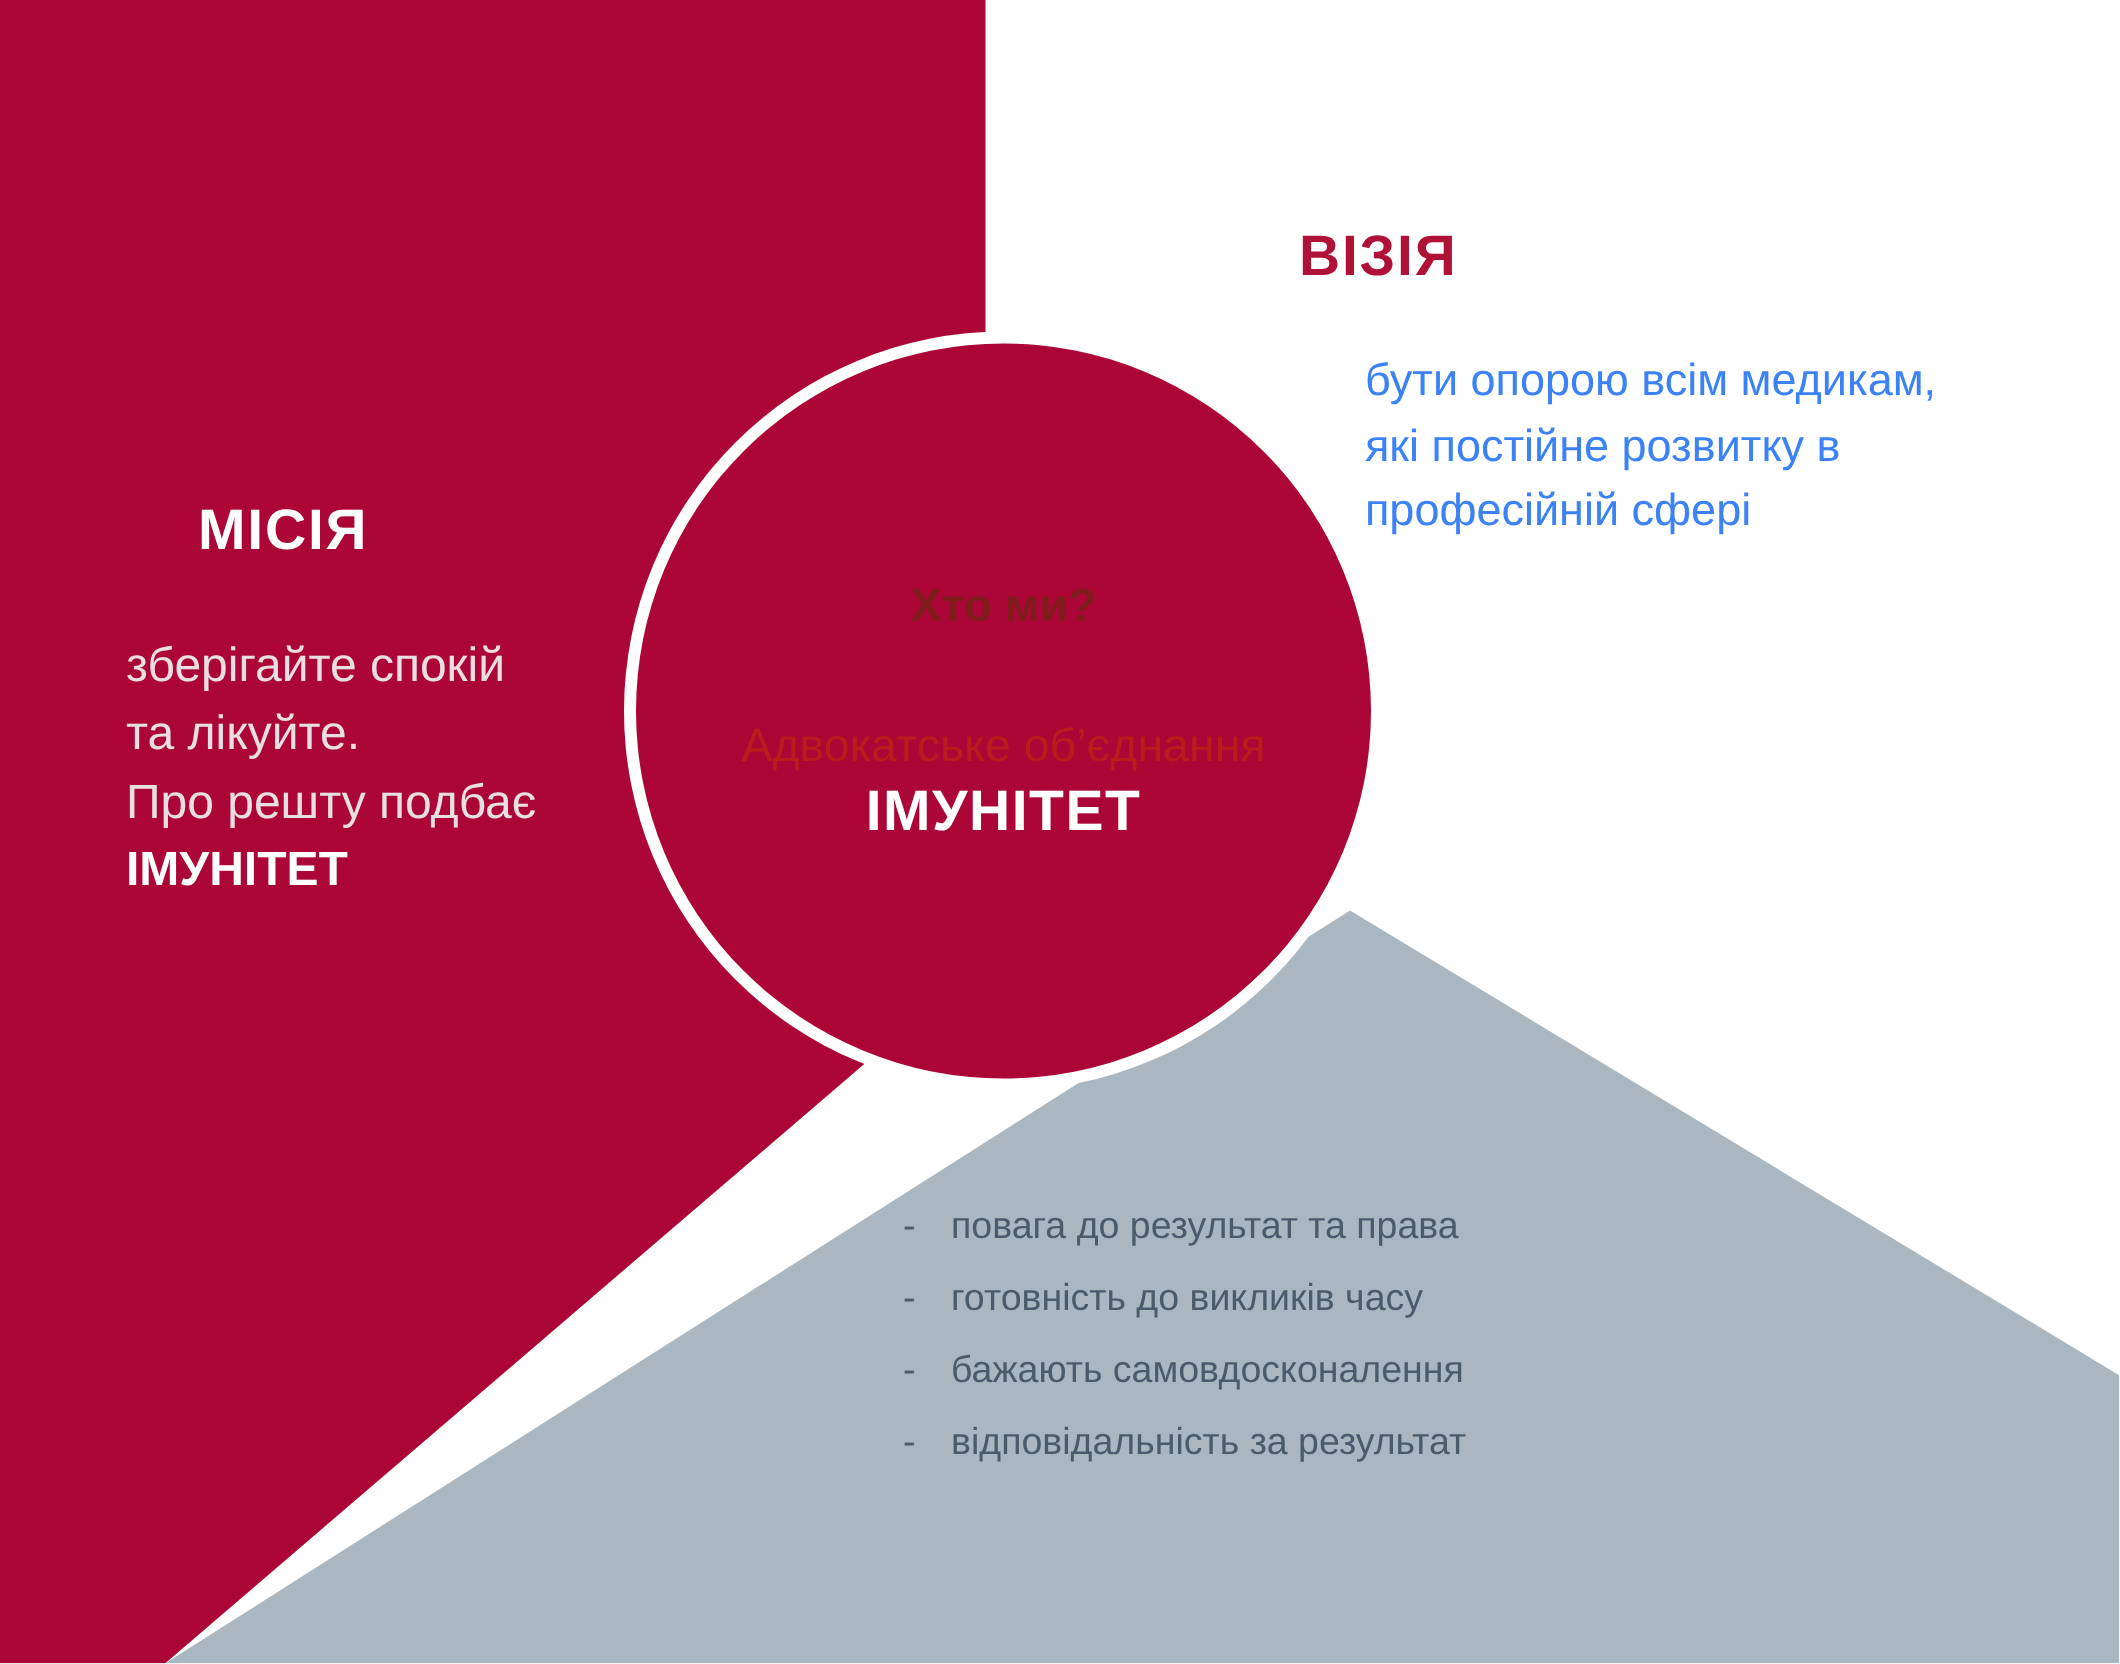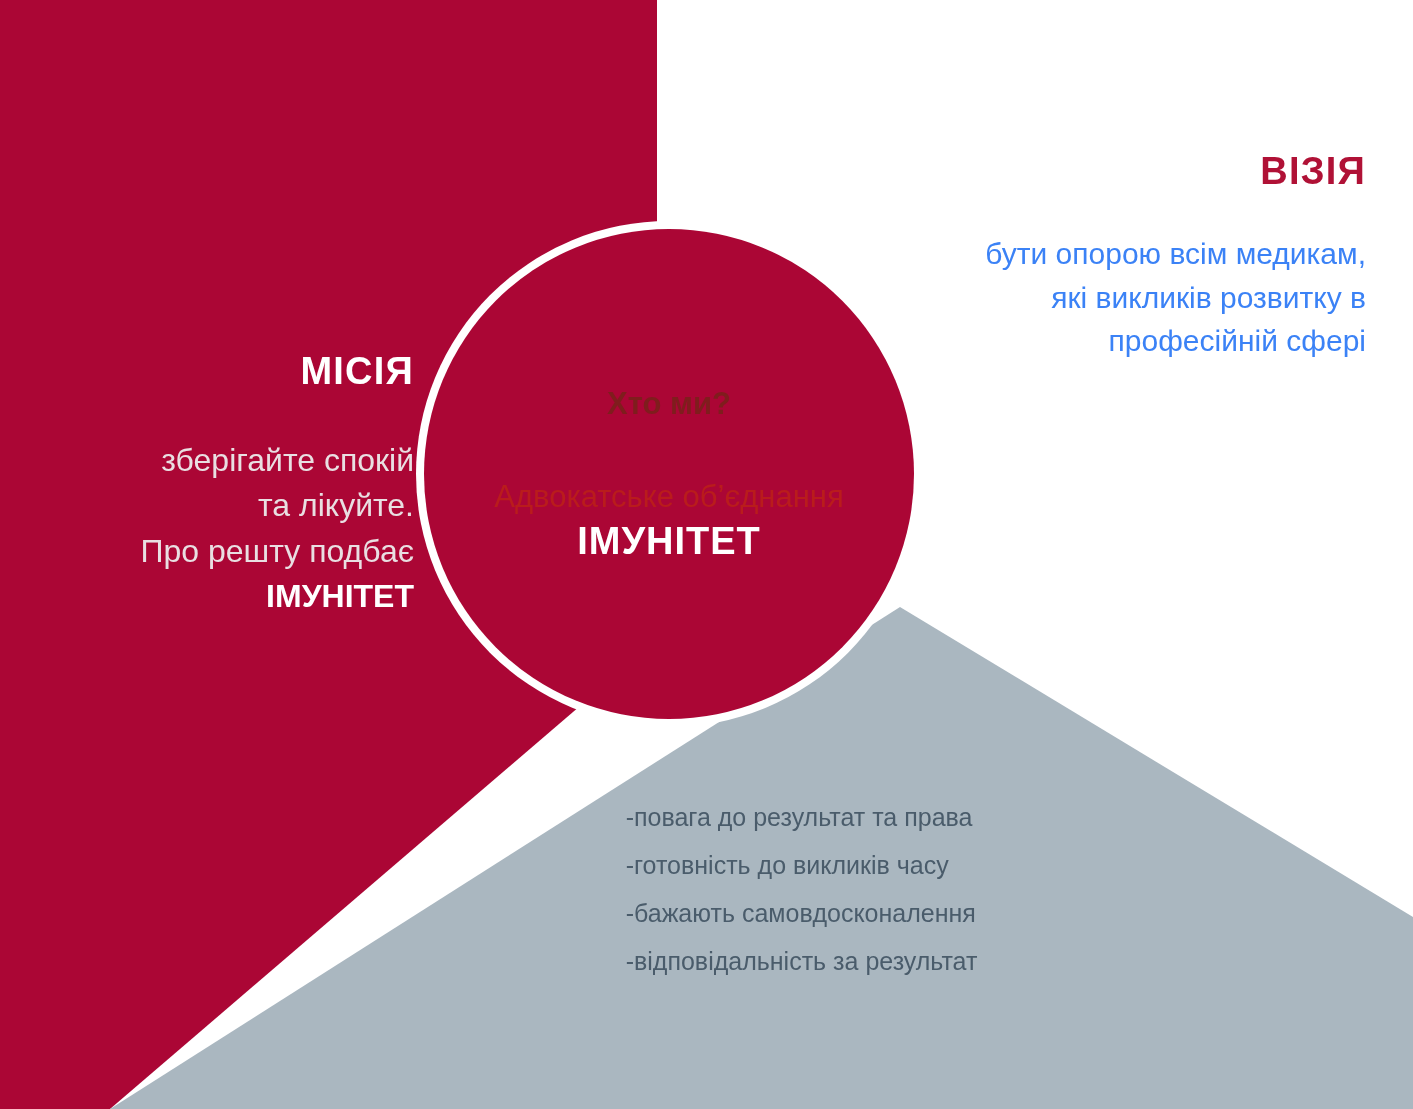--- a/index.html
+++ b/index.html
@@ -21,27 +21,26 @@
     position: absolute;
     left: 0;
     top: 0;
     width: 1413px;
     height: 1109px;
   }
 
   
   .layer {
     position: absolute;
-    text-align: right;
   }
 
   
   #mission-block {
     left: 84px;
-    top: 352px;
+    top: 335px;
     width: 330px;
   }
   #mission-heading {
     font-size: 38px;
     font-weight: bold;
     color: #ffffff;
     letter-spacing: 1.2px;
     margin: 0 0 48px 48px;
     line-height: 1;
   }
@@ -175,21 +174,21 @@
       <span>та лікуйте.</span><br>
       <span>Про решту подбає</span><br>
       <span class="strong">ІМУНІТЕТ</span>
     </p>
   </div>
 
   <div class="layer" id="vision-block">
     <h2 id="vision-heading">ВІЗІЯ</h2>
     <p id="vision-body">
       <span>бути опорою всім медикам,</span><br>
-      <span>які викликів розвитку в</span><br>
+      <span>які постійне розвитку в</span><br>
       <span>професійній сфері</span>
     </p>
   </div>
 
   <div class="layer" id="values-block">
     <ul id="values-list">
       <li>
         <span class="dash">-</span>
         <span>повага до результат та права</span>
       </li>

